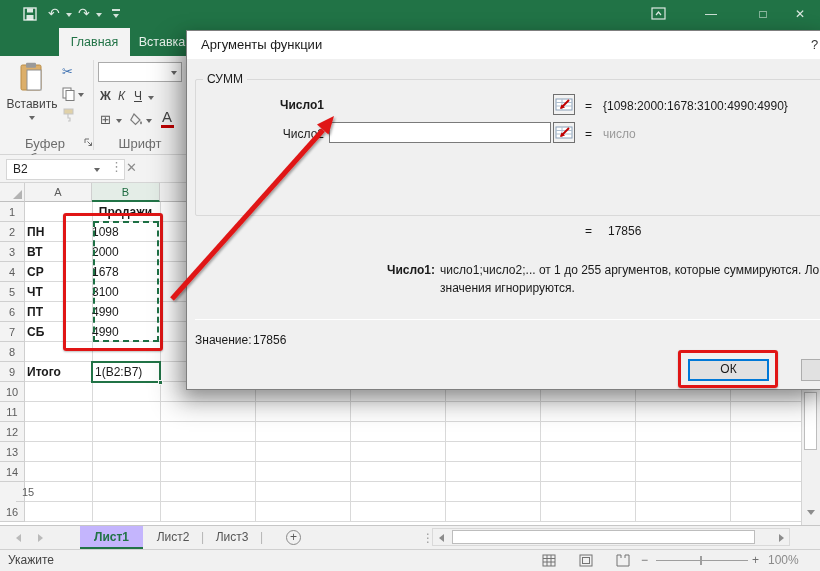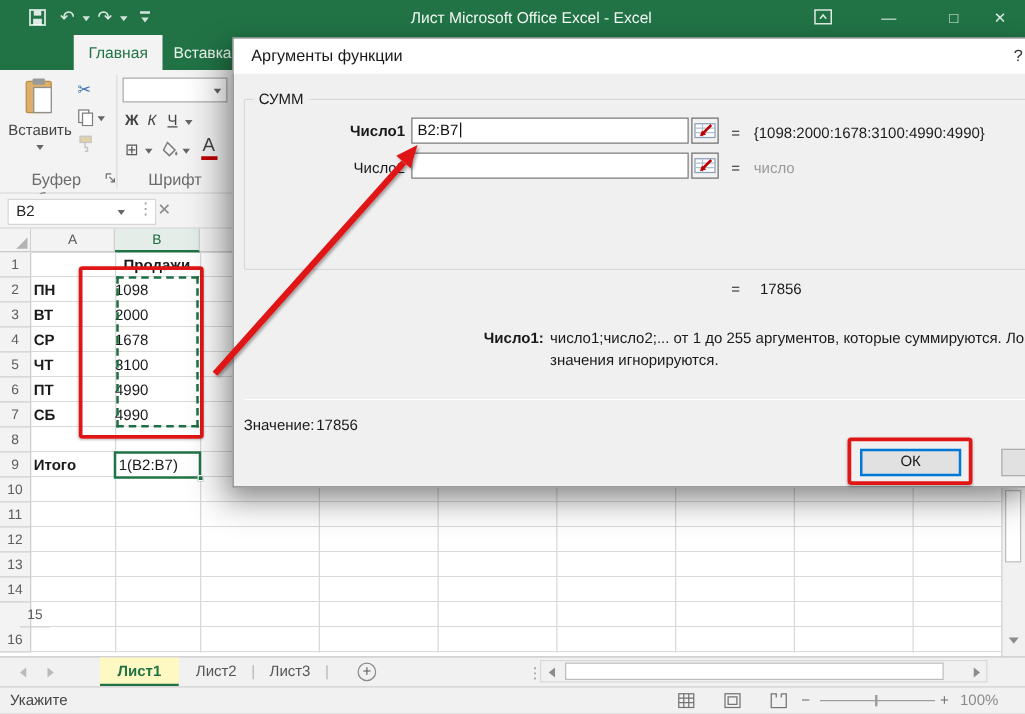--- a/index.html
+++ b/index.html
@@ -48,21 +48,21 @@
   .ants{border:2px dashed #1d7044;}
   .redbox{border:3px solid #e01515;border-radius:3px;box-shadow:0 1px 2px rgba(0,0,0,.25);}
   .editcell{background:#fff;border:2px solid #217346;font-size:12px;line-height:18px;padding-left:2px;color:#1a1a1a;}
   .handle{width:5px;height:5px;background:#217346;border:1px solid #fff;}
 
   
   .vscroll{background:#f1f1f1;border-left:1px solid #d4d4d4;}
   .scroll-thumb{background:#fff;border:1px solid #bdbdbd;}
   .strip{left:0;top:525px;width:820px;height:24px;background:#f1f1f1;border-top:1px solid #c6c6c6;}
   .sheettab{font-size:12px;line-height:23px;text-align:center;color:#555;}
-  .sheettab-active{background:#fef9c3;color:#217346;font-weight:bold;border-bottom:2px solid #217346;}
+  .sheettab-active{background:#c4b5fd;color:#217346;font-weight:bold;border-bottom:2px solid #217346;}
   .tabsep{color:#b5b5b5;font-size:12px;line-height:23px;}
   .statusbar{left:0;top:549px;width:820px;height:22px;background:#f1f1f1;border-top:1px solid #d0d0d0;}
   .status-text{font-size:12px;color:#444;line-height:21px;}
   .zoomtxt{font-size:12px;color:#8a8a8a;line-height:21px;}
   .tri-l{width:0;height:0;border-top:4px solid transparent;border-bottom:4px solid transparent;border-right:5px solid #8c8c8c;}
   .tri-r{width:0;height:0;border-top:4px solid transparent;border-bottom:4px solid transparent;border-left:5px solid #8c8c8c;}
   .tri-d{width:0;height:0;border-left:4px solid transparent;border-right:4px solid transparent;border-top:5px solid #8c8c8c;}
 
   
   .dialog{left:186px;top:30px;width:640px;height:360px;background:#f0f0f0;border:1px solid #7f7f7f;
@@ -93,21 +93,20 @@
       <rect x="1" y="1" width="12" height="12" fill="none" stroke="rgba(255,255,255,.85)" stroke-width="1.4"></rect>
       <rect x="4" y="1.5" width="6" height="4" fill="rgba(255,255,255,.85)"></rect>
       <rect x="3.5" y="8" width="7" height="5" fill="rgba(255,255,255,.85)"></rect>
     </svg>
     <div class="abs qat-icon" style="left:48px;top:5px">↶</div>
     <div class="abs tiny-tri" style="left:66px;top:13px"></div>
     <div class="abs qat-icon" style="left:78px;top:5px">↷</div>
     <div class="abs tiny-tri" style="left:96px;top:13px"></div>
     <div class="abs" style="left:112px;top:9px;width:8px;height:2px;background:rgba(255,255,255,.8)"></div>
     <div class="abs tiny-tri" style="left:113px;top:14px"></div>
-    <div class="abs win-title" style="left:285px;top:0;width:280px">Лист Microsoft Office Excel - Excel</div>
     <svg class="abs" style="left:651px;top:7px" width="15" height="13" viewBox="0 0 15 13">
       <rect x="1" y="1" width="13" height="11" fill="none" stroke="rgba(255,255,255,.85)" stroke-width="1.2"></rect>
       <path d="M5 8 L7.5 5 L10 8" fill="none" stroke="rgba(255,255,255,.85)" stroke-width="1.2"></path>
     </svg>
     <div class="abs winctl" style="left:698px;top:6px">—</div>
     <div class="abs winctl" style="left:750px;top:6px">□</div>
     <div class="abs winctl" style="left:787px;top:6px">✕</div>
   </div>
 
   <div class="abs tabsrow">
@@ -284,23 +283,20 @@
   <div class="abs dialog" style="z-index:10">
     <div class="abs dlg-titlebar">
       <div class="dlg-title">Аргументы функции</div>
       <div class="abs dlg-help" style="left:624px;top:0">?</div>
     </div>
 
     <div class="abs groupbox" style="left:8px;top:48px;width:640px;height:137px"></div>
     <div class="abs grouplabel" style="left:16px;top:41px">СУММ</div>
 
     <div class="abs arg-label" style="left:40px;top:66px;width:97px;font-weight:bold">Число1</div>
-    <div class="abs dlg-input" style="left:142px;top:63px;width:222px;height:21px">
-      <span>B2:B7</span><span class="caret"></span>
-    </div>
     <div class="abs pickbtn" style="left:366px;top:63px;width:22px;height:21px">
       <svg width="18" height="15" style="margin:2px 0 0 1px" viewBox="0 0 18 15">
         <rect x="1" y="2" width="16" height="11" fill="#fff" stroke="#8aa0b8"></rect>
         <path d="M1 5.5 h16 M1 9 h16 M7 2 v11" stroke="#aebfd0" fill="none"></path>
         <path d="M14 3 L6 11" stroke="#c00000" stroke-width="2"></path>
         <path d="M5 12 L10 10.5 L6.5 7.5 Z" fill="#c00000"></path>
       </svg>
     </div>
     <div class="abs dlg-txt" style="left:398px;top:67px">=</div>
     <div class="abs dlg-txt" style="left:416px;top:67px">{1098:2000:1678:3100:4990:4990}</div>

